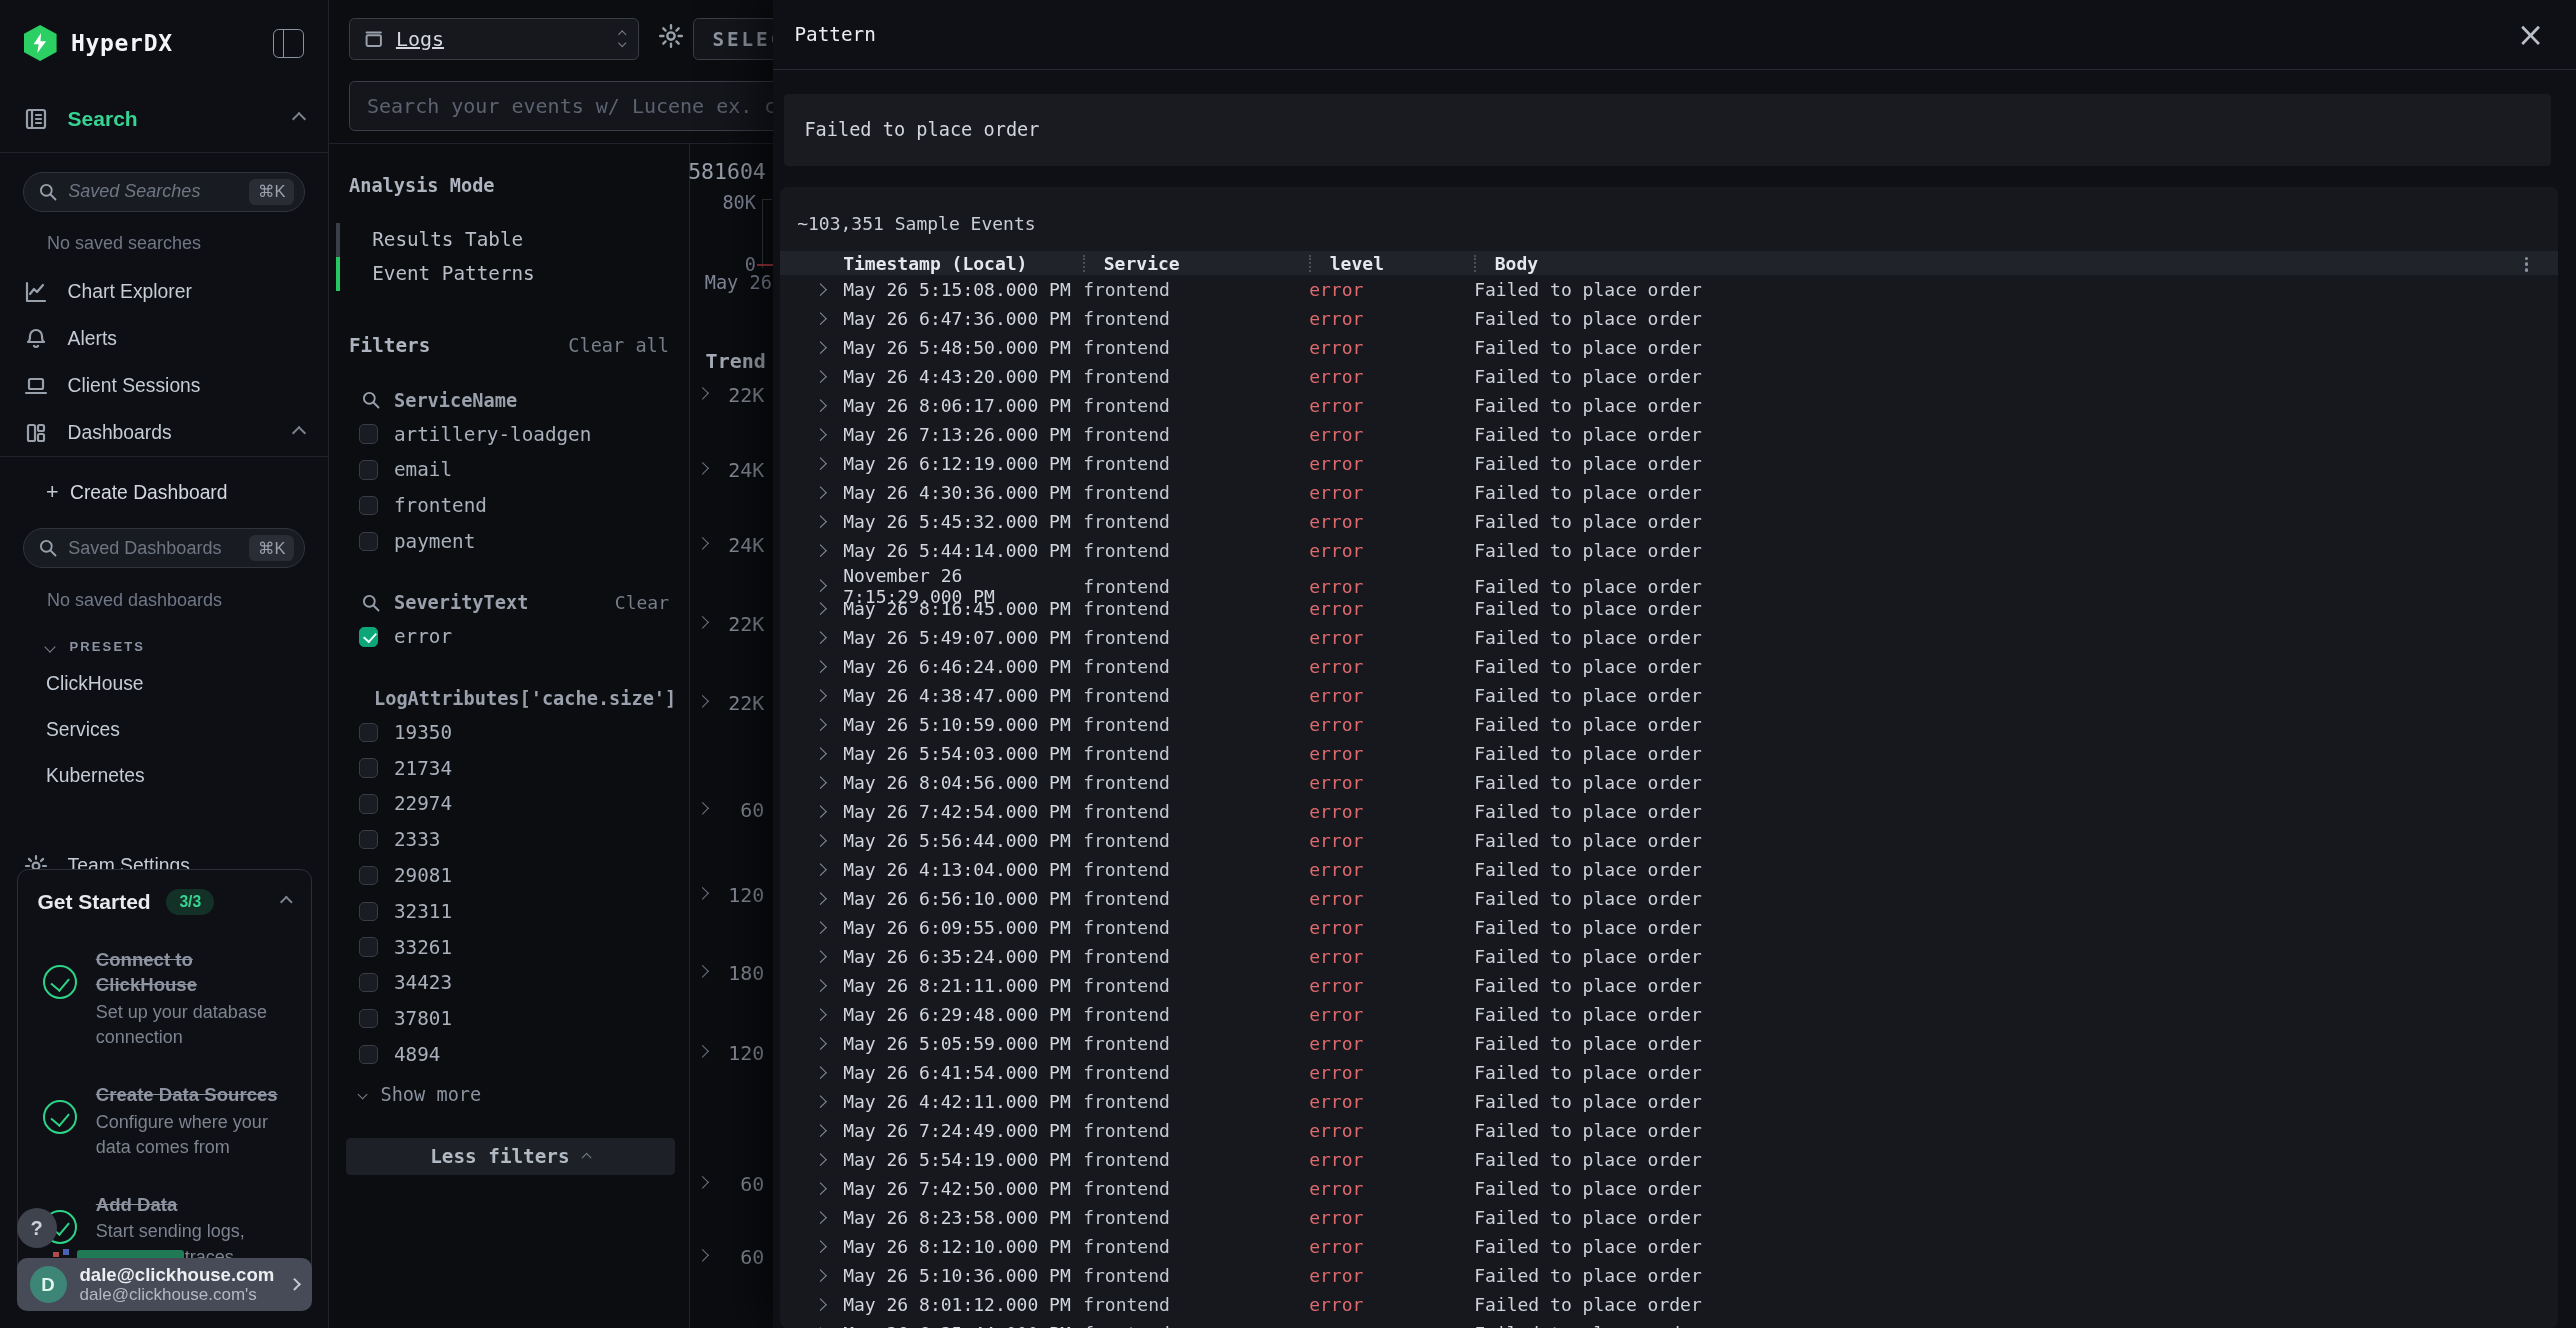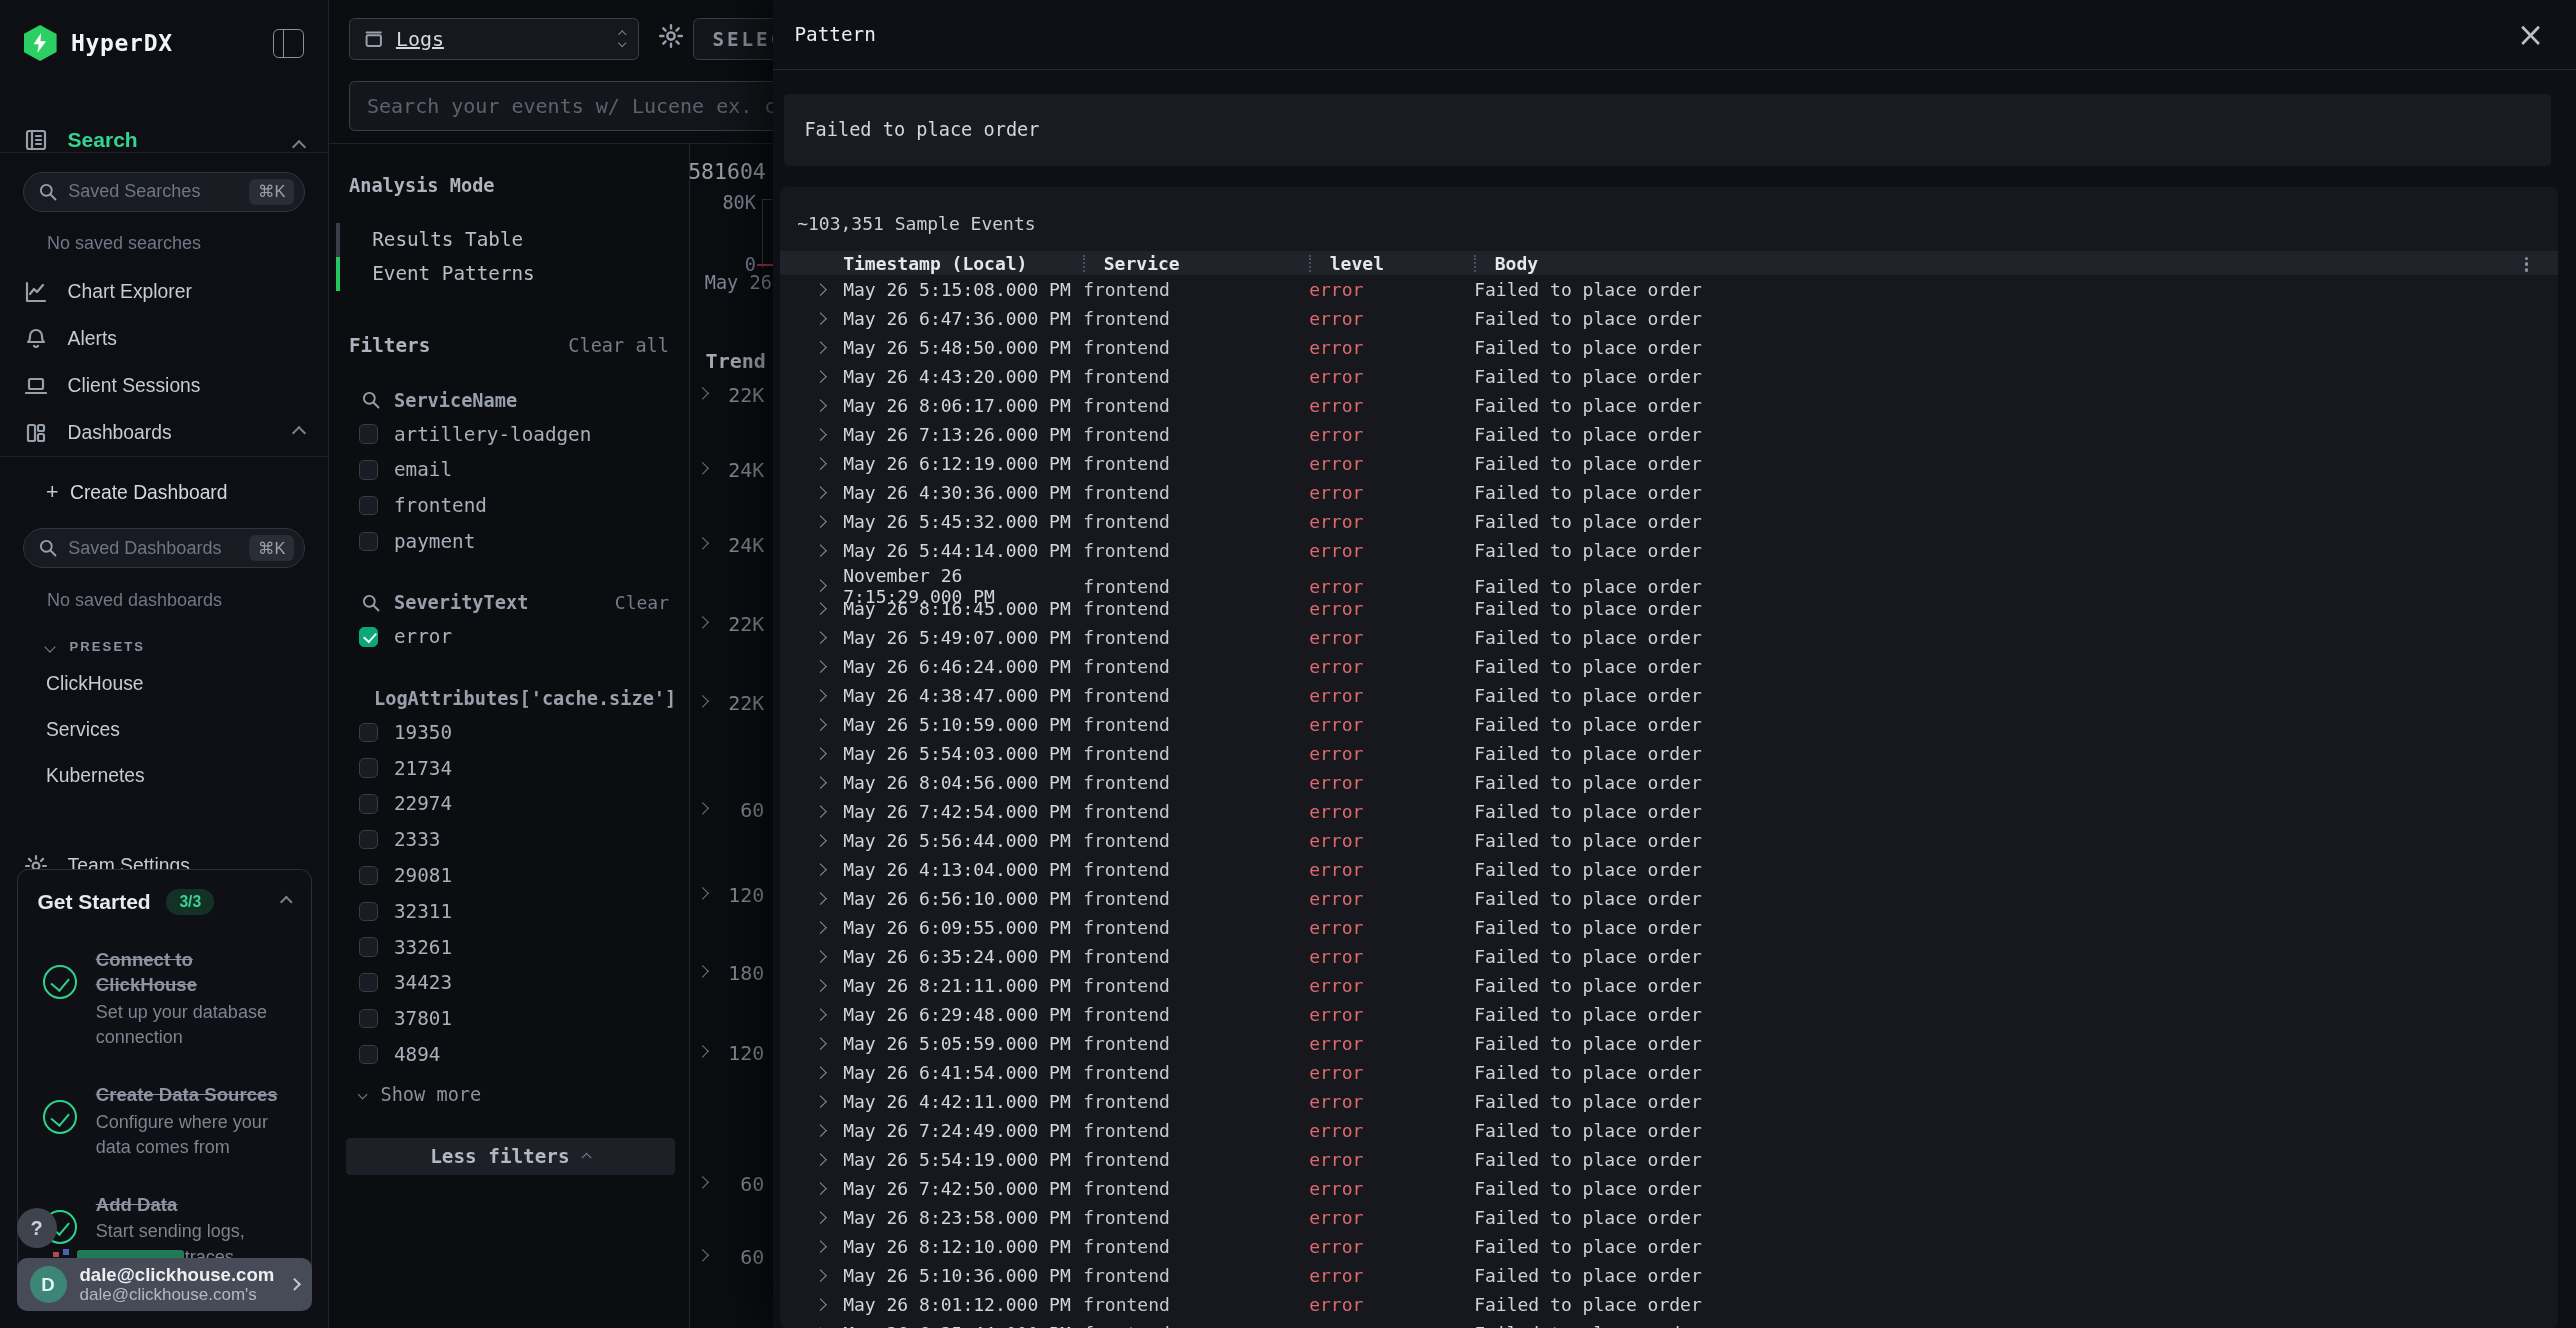--- a/index.html
+++ b/index.html
@@ -15,21 +15,21 @@
 
   
   .sidebar { position:absolute; left:0; top:0; width:329px; height:1328px; background:#0d0f14; border-right:0.7px solid #20232b; }
   .logo-row { display:flex; align-items:center; height:86px; padding:0 23.6px; }
   .logo-hex { width:33px; height:36px; background:#2bcf63; clip-path:polygon(50% 0,100% 25%,100% 75%,50% 100%,0 75%,0 25%); display:flex; align-items:center; justify-content:center; }
   .logo-text { font-size:23px; font-weight:bold; color:#f2f4f7; margin-left:14.3px; font-family:"DejaVu Sans Mono", monospace; letter-spacing:0.7px;}
   .panel-toggle { margin-left:auto; width:31.5px; height:29px; border:1.8px solid #8b93a0; border-radius:5.7px; position:relative; }
   .panel-toggle:before { content:""; position:absolute; left:8.6px; top:0; bottom:0; width:1.8px; background:#8b93a0; }
   .nav-row { display:flex; align-items:center; padding:0 23.6px; height:47px; font-size:19.3px; color:#c6ccd6; cursor:pointer; }
   .nav-row .lbl { margin-left:20px; }
-  .nav-row.search-row { height:66px;align-items:flex-end; }
+  .nav-row.search-row { height:66px; }
   .nav-row.search-row .lbl { color:#36d492; font-weight:bold; font-size:21px; }
   .nav-row .chev { margin-left:auto; }
   .side-divider { border-top:0.7px solid #20232b; }
   .pill-search { margin:18.6px 23px 0 23px; height:40px; background:#181b21; border:1.1px solid #30343d; border-radius:20px; display:flex; align-items:center; padding:0 10px 0 14.3px; }
   .pill-search input { flex:1; background:transparent; border:none; outline:none; color:#aab0bb; font-size:18px; font-family:"Liberation Sans", sans-serif; min-width:0; }
   .pill-search input::placeholder { color:#6f7683; }
   .kbd-badge { background:#2a2d35; color:#9aa1ad; border-radius:6.4px; font-size:16.5px; padding:3.6px 8.6px; margin-left:7.2px; white-space:nowrap; }
   .muted-line { color:#707786; font-size:18px; padding:21.5px 0 4.3px 47px; }
   .create-dash { display:flex; align-items:center; color:#d4d8df; font-size:19.3px; padding:23px 0 4.3px 46px; cursor:pointer; }
   .create-dash .plus { font-size:21.5px; margin-right:11.4px; color:#c3c9d2; }
@@ -156,21 +156,21 @@
     <span class="lbl">Search</span>
     <span class="chev up"></span>
   </div>
   <div class="side-divider"></div>
 
   <div class="pill-search">
     <svg class="ic" width="20" height="20" viewBox="0 0 24 24">
         <circle cx="10" cy="10" r="6.5"></circle>
         <line x1="15" y1="15" x2="21" y2="21"></line>
       </svg>
-    <input style="margin-left: 10px;" placeholder="Saved Searches">
+    <input style="margin-left: 10px; font-style: italic;" placeholder="Saved Searches">
     <span class="kbd-badge">⌘K</span>
   </div>
   <div class="muted-line">No saved searches</div>
 
   <div class="nav-row" style="margin-top:10px;">
     <svg class="ic" width="24" height="24" viewBox="0 0 24 24">
         <polyline points="3,3 3,21 21,21"></polyline>
         <polyline points="6,14 10,9 13,12 19,5"></polyline>
       </svg>
     <span class="lbl">Chart Explorer</span>

